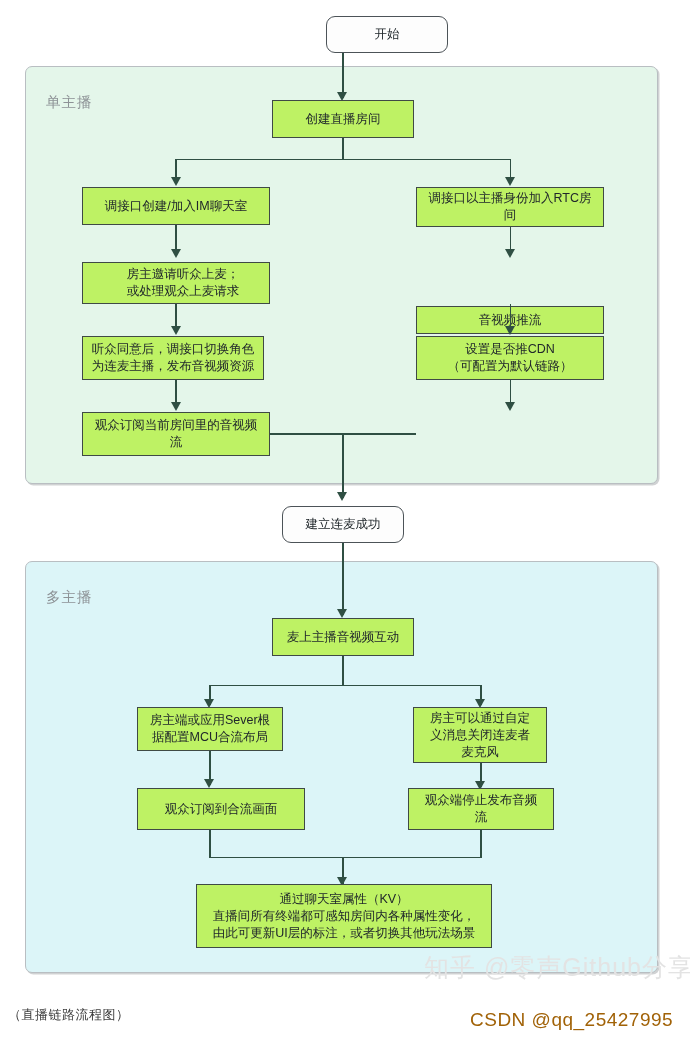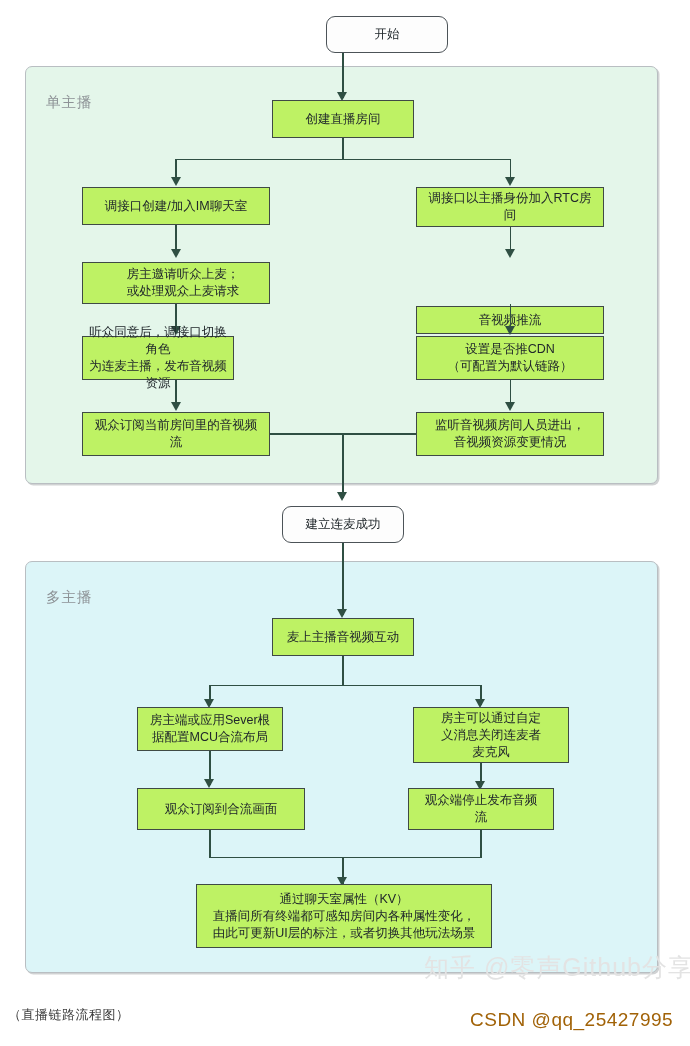--- a/index.html
+++ b/index.html
@@ -138,21 +138,21 @@
 
   <div class="node" style="left:82px; top:187px; width:188px; height:38px;text-align:center;">调接口创建/加入IM聊天室</div>
   <div class="ln v" style="left:175px; top:225px; height:30px;"></div>
   <div class="arrow" style="left:170.5px; top:249px;"></div>
 
   <div class="node" style="left:82px; top:262px; width:188px; height:42px;padding-left:20px;">房主邀请听众上麦；
 或处理观众上麦请求</div>
   <div class="ln v" style="left:175px; top:304px; height:28px;"></div>
   <div class="arrow" style="left:170.5px; top:326px;"></div>
 
-  <div class="node" style="left:82px; top:336px; width:152px; height:44px;">听众同意后，调接口切换角色
+  <div class="node" style="left:82px; top:336px; width:182px; height:44px;">听众同意后，调接口切换角色
 为连麦主播，发布音视频资源</div>
   <div class="ln v" style="left:175px; top:380px; height:28px;"></div>
   <div class="arrow" style="left:170.5px; top:402px;"></div>
 
   <div class="node" style="left:82px; top:412px; width:188px; height:44px;">观众订阅当前房间里的音视频
 流</div>
 
   <div class="node" style="left:416px; top:187px; width:188px; height:40px;">调接口以主播身份加入RTC房
 间</div>
   <div class="ln v" style="left:509.5px; top:227px; height:28px;"></div>
@@ -160,22 +160,20 @@
 
   <div class="node" style="left:416px; top:262px; width:188px; height:28px;margin-top:44px;">音视频推流</div>
   <div class="ln v" style="left:509.5px; top:304px; height:28px;"></div>
   <div class="arrow" style="left:505px; top:326px;"></div>
 
   <div class="node" style="left:416px; top:336px; width:188px; height:44px;">设置是否推CDN
 （可配置为默认链路）</div>
   <div class="ln v" style="left:509.5px; top:380px; height:28px;"></div>
   <div class="arrow" style="left:505px; top:402px;"></div>
 
-  <div class="node" style="left:416px; top:412px; width:188px; height:44px;">监听音视频房间人员进出，
-音视频资源变更情况</div>
 
   <div class="ln h" style="left:270px; top:433px; width:146px;"></div>
   <div class="ln v" style="left:342px; top:433px; height:65px;"></div>
   <div class="arrow" style="left:336.5px; top:492px;"></div>
 
   <div class="node rounded term" style="left:282px; top:506px; width:122px; height:37px;">建立连麦成功</div>
 
   <div class="ln v" style="left:342px; top:543px; height:72px;"></div>
   <div class="arrow" style="left:336.5px; top:609px;"></div>
 
@@ -188,21 +186,21 @@
   <div class="arrow" style="left:204px; top:699px;"></div>
   <div class="arrow" style="left:475px; top:699px;"></div>
 
   <div class="node" style="left:137px; top:707px; width:146px; height:44px;">房主端或应用Sever根
 据配置MCU合流布局</div>
   <div class="ln v" style="left:209px; top:751px; height:34px;"></div>
   <div class="arrow" style="left:204px; top:779px;"></div>
 
   <div class="node" style="left:137px; top:788px; width:168px; height:42px;">观众订阅到合流画面</div>
 
-  <div class="node" style="left:413px; top:707px; width:156px; height:56px;">房主可以通过自定
+  <div class="node" style="left:413px; top:707px; width:134px; height:56px;">房主可以通过自定
 义消息关闭连麦者
 麦克风</div>
   <div class="ln v" style="left:480px; top:763px; height:24px;"></div>
   <div class="arrow" style="left:475px; top:781px;"></div>
 
   <div class="node" style="left:408px; top:788px; width:146px; height:42px;">观众端停止发布音频
 流</div>
 
   <div class="ln v" style="left:209px; top:830px; height:28px;"></div>
   <div class="ln v" style="left:480px; top:830px; height:28px;"></div>

